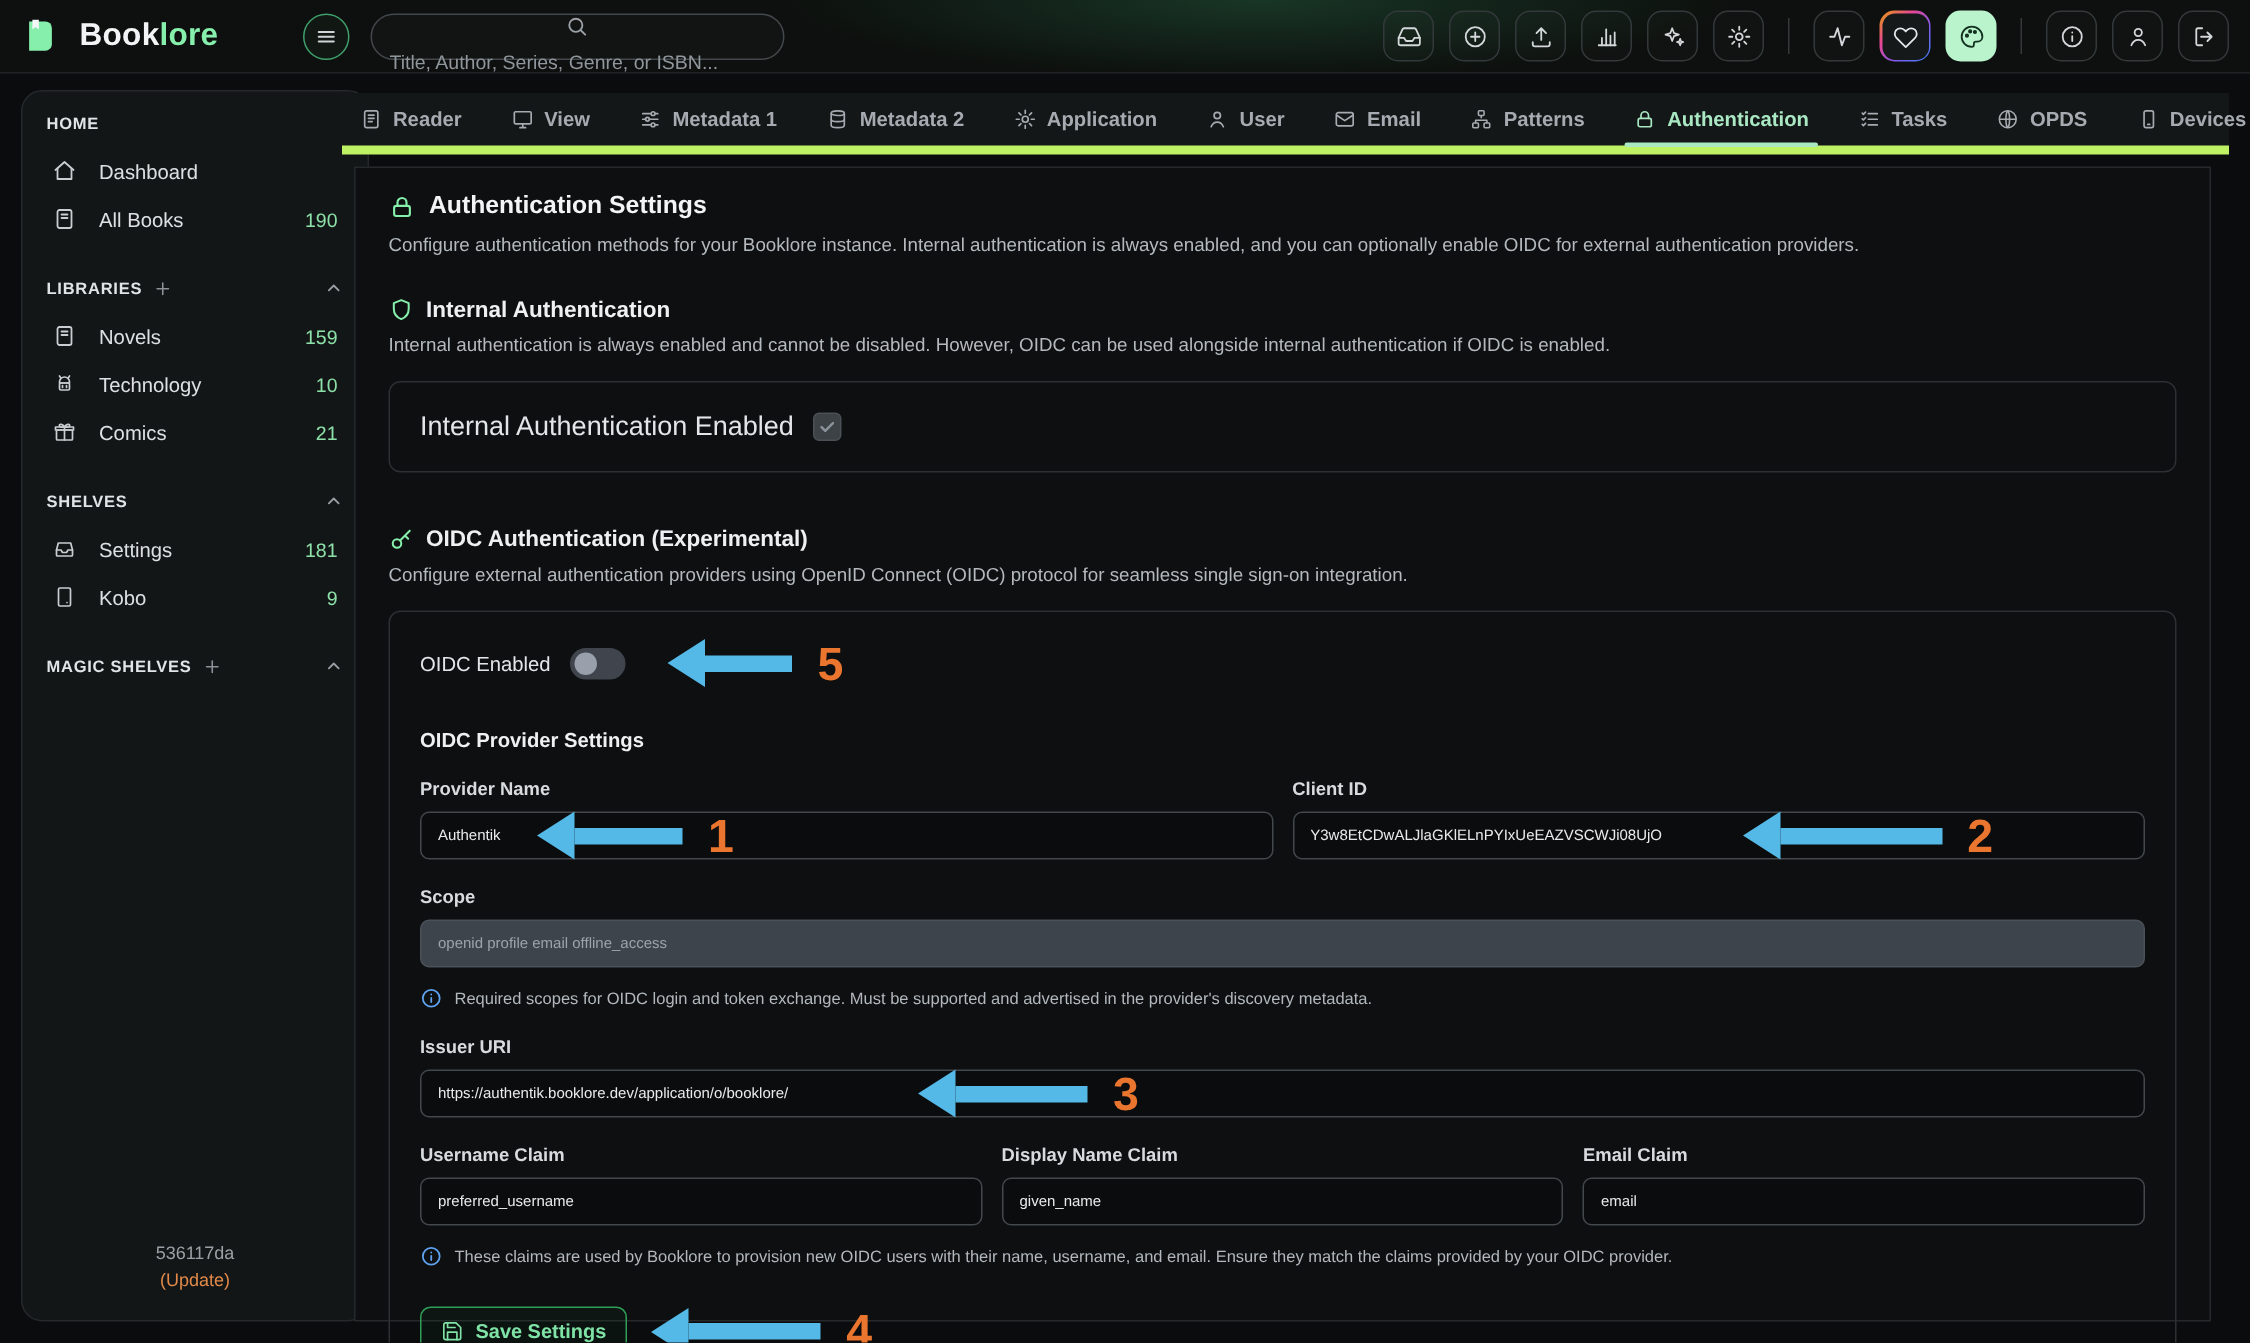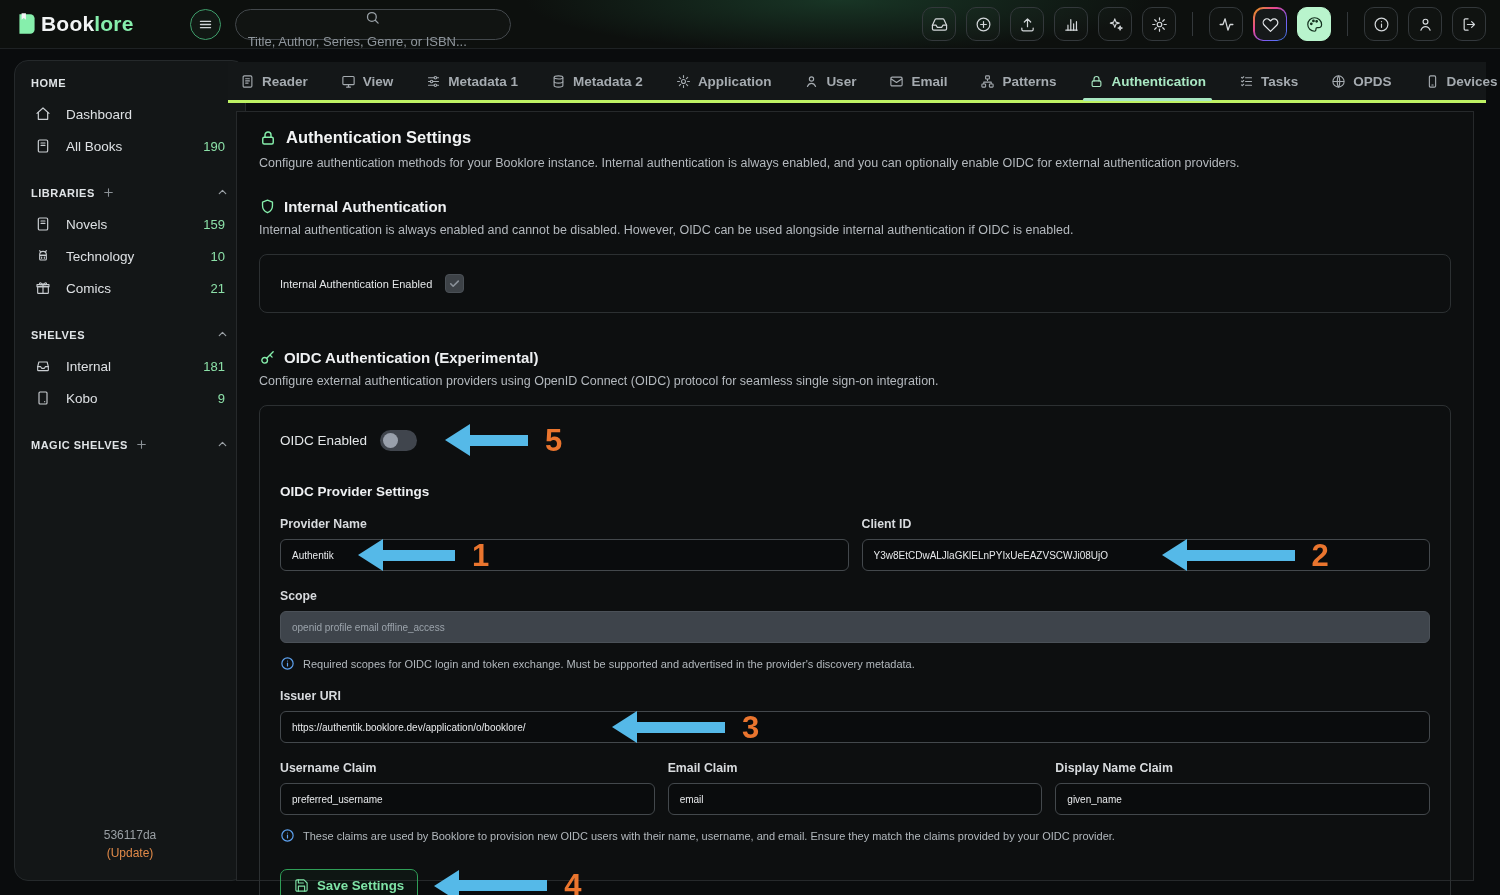--- a/index.html
+++ b/index.html
@@ -12,21 +12,21 @@
   }
   svg { display:block; }
 
   
   .header {
     position:absolute; left:0; top:0; width:1500px; height:49px;
     display:flex; align-items:center; padding:0 14px;
     background: radial-gradient(420px 70px at 56% 0%, rgba(38,99,66,.45), transparent 75%), #0d100e;
     border-bottom:1px solid #1e2224;
   }
-  .logo { display:flex; align-items:center; gap:1px; }
+  .logo { display:flex; align-items:center; gap:13px; }
   .logo-text { font-size:21px; font-weight:700; letter-spacing:.2px; color:#f2f4f5; }
   .logo-text .lore { color:#86efac; }
   .hamburger {
     margin-left:56px; width:31px; height:31px; border-radius:50%;
     border:1px solid #3f9e6b; display:flex; align-items:center; justify-content:center;
     color:#cfd4d7; background:rgba(134,239,172,.04); cursor:pointer;
   }
   .search {
     margin-left:14px; width:276px; height:31px; border:1px solid #43484c; border-radius:16px;
     display:flex; align-items:center; gap:9px; padding:0 12px; background:rgba(255,255,255,.02);flex-direction:column;
@@ -71,21 +71,21 @@
   .side-item .count { margin-left:auto; color:#8ce0a8; font-size:13px; }
   .side-gap { height:14px; }
   .side-footer { margin-top:auto; text-align:center; font-size:12px; line-height:1.45; }
   .side-footer .build { color:#9aa0a5; }
   .side-footer .update { color:#e08948; cursor:pointer; }
 
   
   .tabbar {
     position:absolute; left:228px; top:62px; width:1258px; height:41px;
     display:flex; align-items:stretch; gap:33px; padding:0 12px;
-    background:#141718; border-bottom:3px solid #bef264;
+    background:#141718; border-bottom:6px solid #bef264;
   }
   .tab {
     display:flex; align-items:center; gap:7px; font-size:13.5px; font-weight:600;
     color:#a5abb0; cursor:pointer; position:relative; white-space:nowrap;
   }
   .tab.active { color:#a9e8c3; }
   .tab.active::after {
     content:""; position:absolute; left:-6px; right:-6px; bottom:-1px; height:3px;
     background:#a9e8c3; border-radius:2px;
   }
@@ -97,21 +97,21 @@
     padding:14px 22px;
   }
   .title-row { display:flex; align-items:center; gap:9px; margin-top:2px; }
   .page-title { font-size:16.5px; font-weight:700; color:#f2f4f5; }
   .subtitle { font-size:12.5px; color:#b4b9be; margin:9px 0 28px; }
   .sec-title-row { display:flex; align-items:center; gap:8px; margin-bottom:8px; }
   .sec-title { font-size:15px; font-weight:700; color:#eef0f2; }
   .sec-desc { font-size:12.5px; color:#b4b9be; margin-bottom:17px; }
   .card1 {
     border:1px solid #2c3032; border-radius:8px; padding:19px 20px; margin-bottom:36px;
-    display:flex; align-items:center; gap:13px; font-size:11px; color:#e3e6e8;
+    display:flex; align-items:center; gap:13px; font-size:18px; color:#e3e6e8;
   }
   .checkbox {
     width:19px; height:19px; background:#3d4247; border:1px solid #4a5056; border-radius:4px;
     display:flex; align-items:center; justify-content:center; color:#8b929a; cursor:pointer;
   }
   .bigcard { border:1px solid #2c3032; border-radius:8px; padding:18px 20px 22px; }
   .toggle-row { display:flex; align-items:center; gap:13px; font-size:13.5px; color:#e3e6e8; }
   .toggle {
     width:37px; height:21px; border-radius:11px; background:#40454d; position:relative; cursor:pointer;
     flex:0 0 auto;
@@ -335,21 +335,21 @@
       </span>
   </div>
   <div class="side-item">
     <span class="sicon">
         <svg width="16" height="16" viewBox="0 0 24 24" fill="none" stroke="currentColor" stroke-width="1.7" stroke-linecap="round" stroke-linejoin="round">
           <path d="M4 5h16v14H4z" opacity="0"></path>
           <path d="M20 13h-4.5l-1.5 2.5h-4L8.5 13H4"></path>
           <path d="M5.8 6h12.4L20 13v5a1 1 0 0 1-1 1H5a1 1 0 0 1-1-1v-5z"></path>
         </svg>
       </span>
-    <span>Internal</span>
+    <span>Settings</span>
     <span class="count">181</span>
   </div>
   <div class="side-item">
     <span class="sicon">
         <svg width="16" height="16" viewBox="0 0 24 24" fill="none" stroke="currentColor" stroke-width="1.7" stroke-linecap="round">
           <rect x="6" y="3" width="12" height="18" rx="1.5"></rect>
           <path d="M14.5 17.5h.01"></path>
         </svg>
       </span>
     <span>Kobo</span>
@@ -578,26 +578,26 @@
         </div>
       </div>
     </div>
 
     <div class="grid3">
       <div class="field">
         <div class="flabel">Username Claim</div>
         <input class="tinput" type="text" value="preferred_username" style="">
       </div>
       <div class="field">
+        <div class="flabel">Display Name Claim</div>
+        <input class="tinput" type="text" value="given_name" style="">
+      </div>
+      <div class="field">
         <div class="flabel">Email Claim</div>
         <input class="tinput" type="text" value="email" style="">
-      </div>
-      <div class="field">
-        <div class="flabel">Display Name Claim</div>
-        <input class="tinput" type="text" value="given_name" style="">
       </div>
     </div>
 
     <div class="hint" style="">
       <span class="iicon">
           <svg width="15" height="15" viewBox="0 0 24 24" fill="none" stroke="currentColor" stroke-width="1.9" stroke-linecap="round">
             <circle cx="12" cy="12" r="9"></circle>
             <path d="M12 8h.01M12 11.5V16"></path>
           </svg>
         </span>

